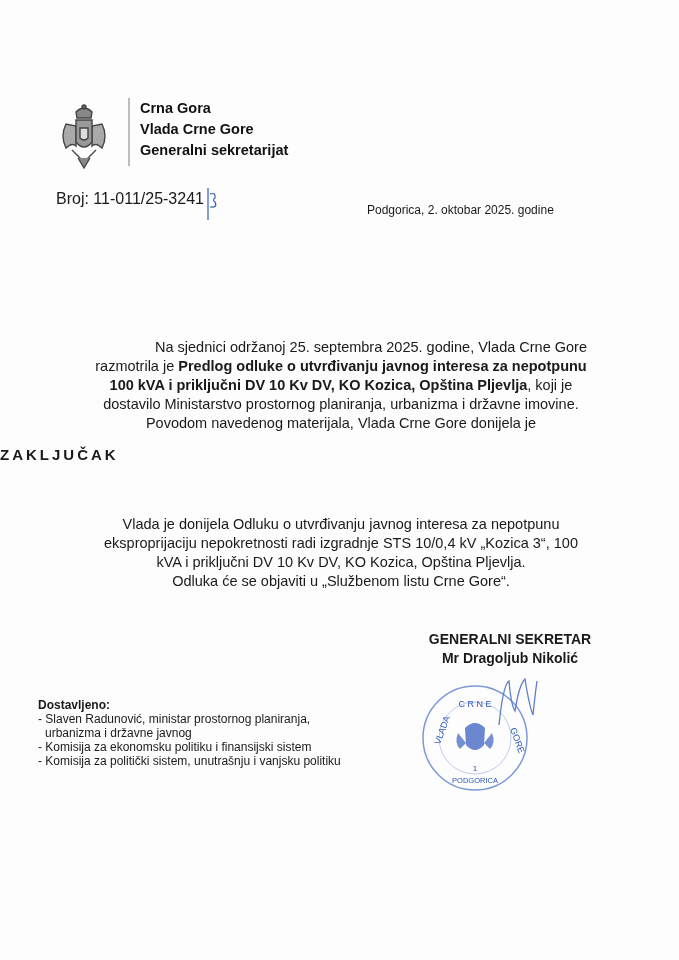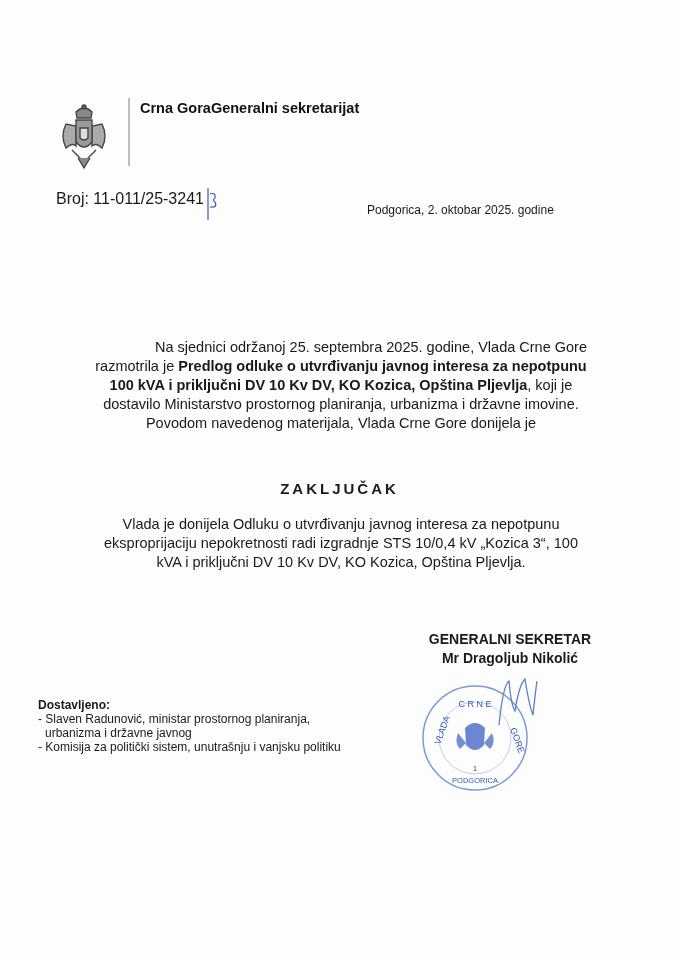--- a/index.html
+++ b/index.html
@@ -4,31 +4,31 @@
 <style>
   html, body { margin: 0; padding: 0; }
   body {
     width: 679px; height: 960px; background: #fdfdfd;
     position: relative; overflow: hidden;
     font-family: "Liberation Sans", sans-serif; color: #1a1a1a;
   }
   .header { position: absolute; left: 58px; top: 98px; display: flex; align-items: flex-start; }
   .crest { width: 52px; height: 70px; margin-top: 4px; }
   .hdr-divider { width: 2px; height: 68px; background: #bdbdbd; margin: 0 10px 0 18px; }
-  .hdr-lines { display: flex; flex-direction: row; }
+  .hdr-lines { display: flex; flex-direction: column; }
   .hdr-line { font-size: 14.5px; font-weight: bold; line-height: 21px; color: #111; }
   .ref { position: absolute; left: 56px; top: 190px; font-size: 16px; text-align: center; }
   .ref-mark { position: absolute; left: 206px; top: 188px; width: 14px; height: 32px; }
   .place-date { position: absolute; left: 367px; top: 203px; font-size: 12px; }
   .para { position: absolute; left: 48px; width: 586px; font-size: 14.5px; line-height: 19px; text-align: center; }
   .p1 { top: 338px; }
   .p1 .line { display: block; }
   .p1 .l1 { text-align: center; padding-left: 60px; }
   .b { font-weight: bold; }
-  .title { position: absolute; left: 0; width: 679px; top: 480px; text-align: center; font-size: 15px; font-weight: bold; letter-spacing: 3px; }
+  .title { position: absolute; left: 0; width: 679px; top: 446px; font-size: 15px; font-weight: bold; letter-spacing: 3px; }
   .p2 { top: 515px; }
   .p2 .line { display: block; }
   .signature { position: absolute; left: 395px; top: 630px; width: 230px; text-align: center; font-size: 14px; font-weight: bold; line-height: 19px; }
   .stamp { position: absolute; left: 420px; top: 683px; width: 110px; height: 110px; }
   .sign-mark { position: absolute; left: 495px; top: 675px; width: 45px; height: 55px; }
   .distribution { position: absolute; left: 38px; top: 698px; font-size: 12px; line-height: 14px; }
   .dist-title { font-weight: bold; font-size: 12px; }
   .dist-item { display: block; }
   .dist-item.indent { padding-left: 7px; }
 </style>
@@ -44,20 +44,21 @@
       <path d="M44 22 Q50 34 44 46 Q38 40 34 44 L34 24 Z" fill="#aaa"></path>
       <path d="M18 18 L34 18 L34 40 Q26 50 18 40 Z" fill="#999"></path>
       <path d="M22 26 L30 26 L30 36 Q26 40 22 36 Z" fill="#ddd"></path>
       <path d="M14 48 L26 60 L38 48"></path>
       <path d="M20 56 L26 66 L32 56" fill="#888"></path>
     </g>
   </svg>
   <div class="hdr-divider"></div>
   <div class="hdr-lines">
     <span class="hdr-line">Crna Gora</span>
+    <span class="hdr-line">Vlada Crne Gore</span>
     <span class="hdr-line">Generalni sekretarijat</span>
   </div>
 </div>
 
 <div class="ref">Broj: 11-011/25-3241</div>
 <svg class="ref-mark" viewBox="0 0 14 32">
   <path d="M2 0 L2 32" stroke="#3a5fb0" stroke-width="1.2" fill="none"></path>
   <path d="M4 6 Q10 4 9 10 Q6 12 9 14 Q12 20 4 19" stroke="#3a5fb0" stroke-width="1.2" fill="none"></path>
 </svg>
 
@@ -70,20 +71,21 @@
   <span class="line">dostavilo Ministarstvo prostornog planiranja, urbanizma i državne imovine.</span>
   <span class="line">Povodom navedenog materijala, Vlada Crne Gore donijela je</span>
 </div>
 
 <div class="title">ZAKLJUČAK</div>
 
 <div class="para p2">
   <span class="line">Vlada je donijela Odluku o utvrđivanju javnog interesa za nepotpunu</span>
   <span class="line">eksproprijaciju nepokretnosti radi izgradnje STS 10/0,4 kV „Kozica 3“, 100</span>
   <span class="line">kVA i priključni DV 10 Kv DV, KO Kozica, Opština Pljevlja.</span>
+  <span class="line">Odluka će se objaviti u „Službenom listu Crne Gore“.</span>
 </div>
 
 <div class="signature">
   <div>GENERALNI SEKRETAR</div>
   <div>Mr Dragoljub Nikolić</div>
 </div>
 
 <svg class="stamp" viewBox="0 0 110 110">
   <circle cx="55" cy="55" r="52" fill="none" stroke="#5a7fd0" stroke-width="1.5" opacity="0.8"></circle>
   <circle cx="55" cy="55" r="36" fill="none" stroke="#7a96d8" stroke-width="0.8" opacity="0.6"></circle>
@@ -97,14 +99,15 @@
   <text x="55" y="100" font-size="7.5" text-anchor="middle" fill="#2d56b8" font-family="Liberation Sans, sans-serif">PODGORICA</text>
 </svg>
 <svg class="sign-mark" viewBox="0 0 45 55">
   <path d="M4 50 Q8 10 14 6 Q16 30 20 36 Q24 10 30 4 Q34 30 38 40 Q40 20 42 6" stroke="#5d7ec8" stroke-width="1.3" fill="none"></path>
 </svg>
 
 <div class="distribution">
   <div class="dist-title">Dostavljeno:</div>
   <span class="dist-item">- Slaven Radunović, ministar prostornog planiranja,</span>
   <span class="dist-item indent">urbanizma i državne javnog</span>
+  <span class="dist-item">- Komisija za ekonomsku politiku i finansijski sistem</span>
   <span class="dist-item">- Komisija za politički sistem, unutrašnju i vanjsku politiku</span>
 </div>
 
 </body></html>

